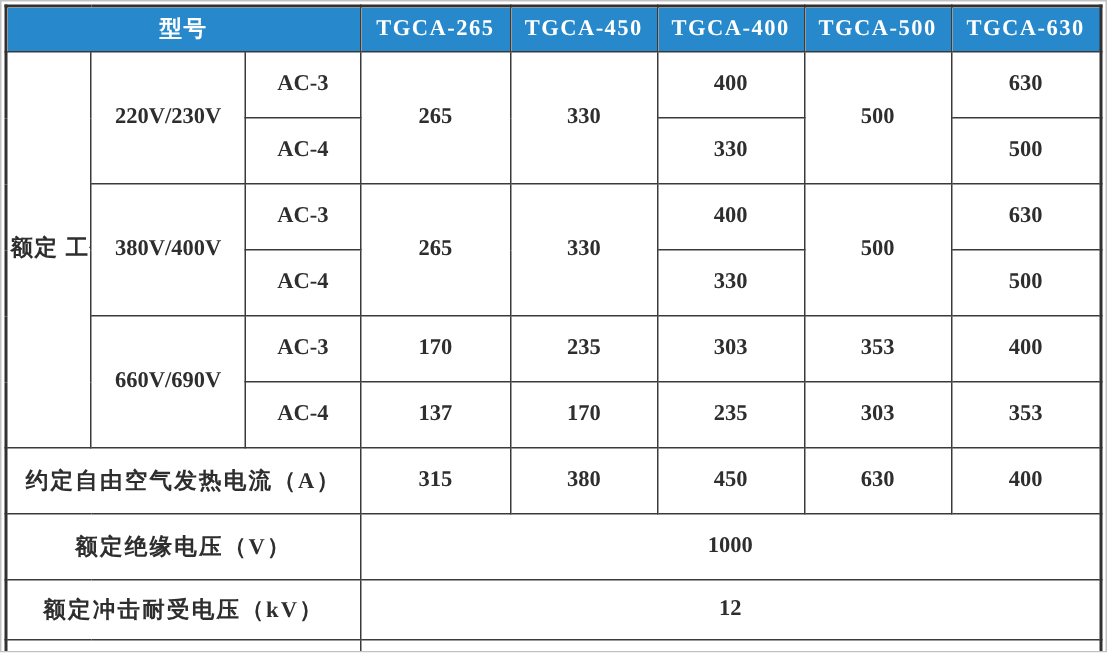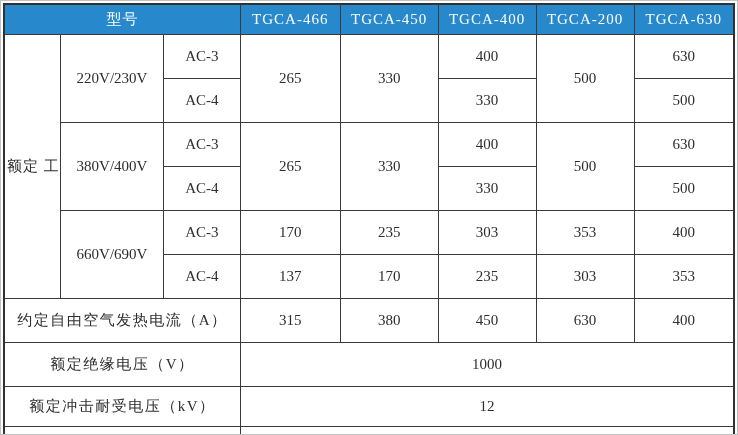--- a/index.html
+++ b/index.html
@@ -28,21 +28,21 @@
     margin:2px 0 0 2px;
     width:732px;
     border:2px solid #313131;
   }
   table.spec td,table.spec th{
     border:1px solid var(--border);
     text-align:center;
     vertical-align:middle;
     padding:0 2px;
     font-size:15px;
-    font-weight:normal;
+    font-weight:bold;
     overflow:hidden;
     white-space:nowrap;
   }
   tr.head th{
     background:var(--header-bg);
     color:var(--header-text);
     height:29px;
     font-size:15px;
     letter-spacing:1px;
   }
@@ -74,24 +74,24 @@
       <col style="width:99px">
         <col style="width:97px">
         <col style="width:97px">
       <col style="width:97px">
         <col style="width:99px">
     </colgroup>
 
     <tbody>
         <tr class="head">
       <th colspan="3">型号</th>
-      <th>TGCA-466</th>
+      <th>TGCA-265</th>
       <th>TGCA-450</th>
       <th>TGCA-400</th>
-      <th>TGCA-200</th>
+      <th>TGCA-500</th>
       <th>TGCA-630</th>
     </tr>
 
     <tr class="datarow">
       <td rowspan="6" class="vlabel">额定
 工作
 电流
 （A）</td>
       <td rowspan="2">220V/230V</td>
       <td>AC-3</td>

